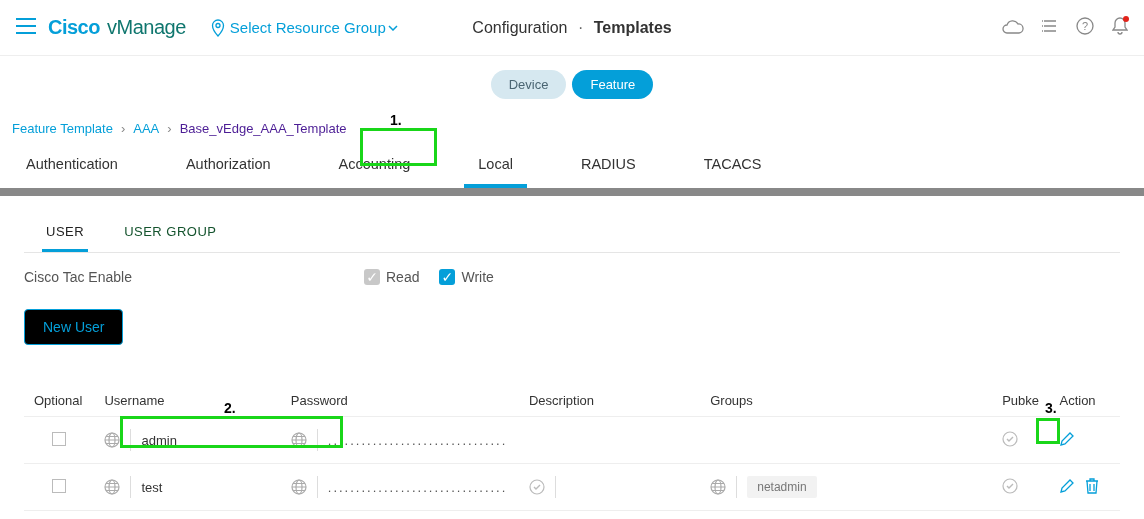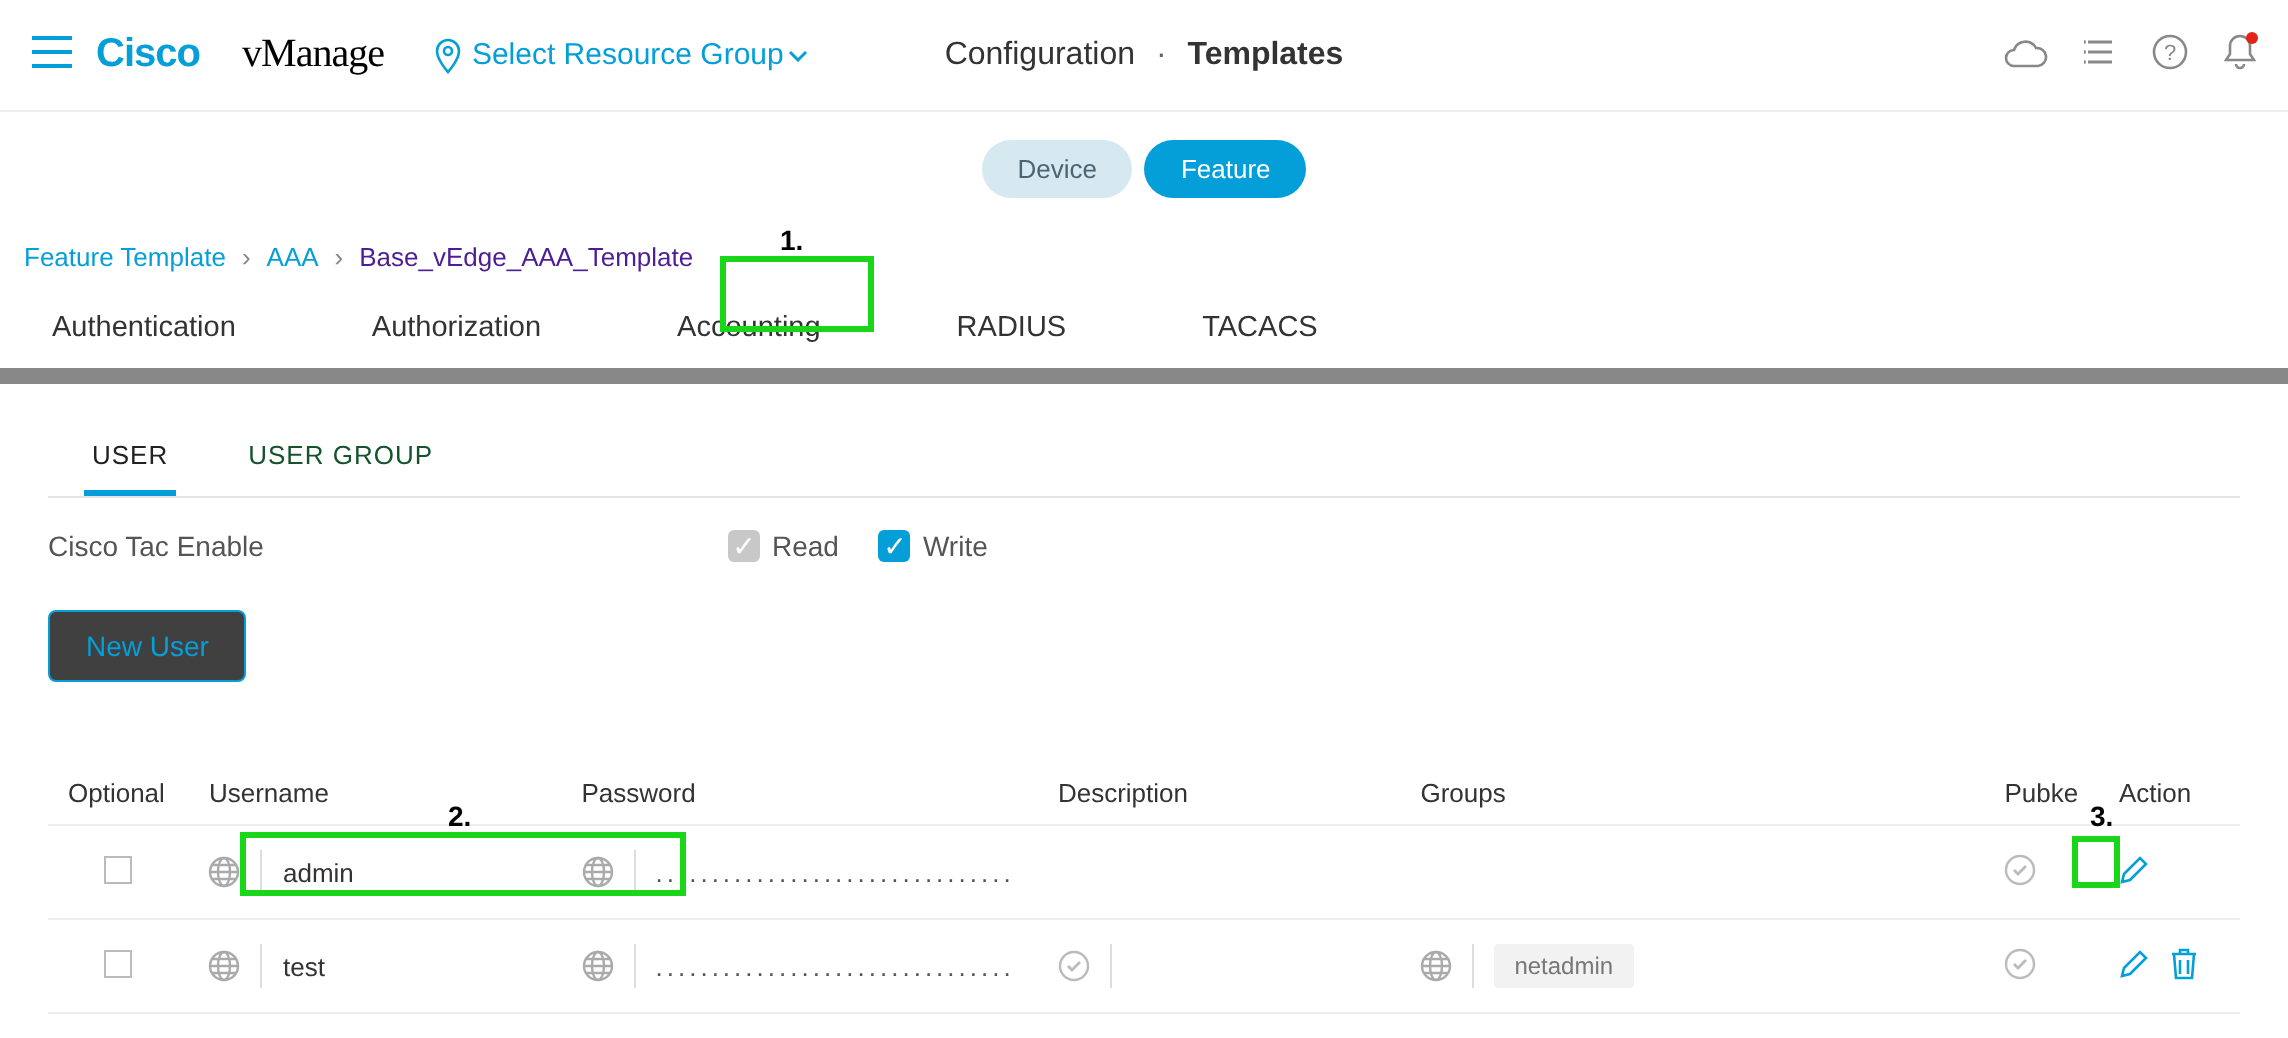--- a/index.html
+++ b/index.html
@@ -1,20 +1,20 @@
 <!DOCTYPE html>
 <html><head>
 <meta charset="utf-8">
 <style>
 * { box-sizing: border-box; margin: 0; padding: 0; }
 body { font-family: -apple-system, BlinkMacSystemFont, "Segoe UI", Arial, sans-serif; font-size: 14px; color: #333; background: #fff; width: 1144px; }
 .header { display: flex; align-items: center; height: 56px; padding: 0 16px; border-bottom: 1px solid #eee; }
 .hamburger { color: #049fd9; cursor: pointer; margin-right: 12px; }
 .brand { color: #049fd9; font-weight: 700; font-size: 20px; letter-spacing: -0.5px; }
-.brand .light { font-weight: 400; color: #000000; margin-left: 16px; font-family: Liberation Serif, serif; }
+.brand .light { font-weight: 400; color: #0f766e; margin-left: 2px; }
 .resource-group { display: flex; align-items: center; color: #049fd9; margin-left: 24px; cursor: pointer; font-size: 15px; }
 .resource-group svg { margin-right: 4px; }
 .page-title { position: absolute; left: 50%; transform: translateX(-50%); font-size: 16px; color: #333; }
 .page-title .sep { margin: 0 6px; color: #666; }
 .page-title .bold { font-weight: 600; }
 .header-icons { margin-left: auto; display: flex; gap: 18px; align-items: center; color: #666; }
 .header-icons > * { cursor: pointer; }
 
 .pill-row { display: flex; justify-content: center; padding: 14px 0; }
 .pill { padding: 7px 18px; border-radius: 16px; font-size: 13px; cursor: pointer; }
@@ -46,21 +46,21 @@
 .sub-tab { padding: 10px 4px; font-size: 13px; letter-spacing: 0.5px; color: #14532d; cursor: pointer; }
 .sub-tab.active { color: #222; border-bottom: 3px solid #049fd9; font-weight: 500; }
 
 .tac-row { display: flex; align-items: center; padding: 16px 0 24px; }
 .tac-row .lbl { color: #555; font-size: 14px; width: 340px; }
 .chk { display: flex; align-items: center; margin-right: 20px; font-size: 14px; color: #555; }
 .chk .box { width: 16px; height: 16px; border-radius: 3px; margin-right: 6px; display: flex; align-items: center; justify-content: center; }
 .chk.grey .box { background: #c8c8c8; color: #fff; }
 .chk.blue .box { background: #049fd9; color: #fff; }
 
-.new-user-btn { border: 1px solid #049fd9; color: #049fd9; background: #404040; padding: 9px 18px; border-radius: 4px; font-size: 14px; cursor: pointer; }
+.new-user-btn { border: 1px solid #049fd9; color: #049fd9; background: #000000; padding: 9px 18px; border-radius: 4px; font-size: 14px; cursor: pointer; }
 
 .tbl { width: 100%; margin-top: 40px; border-collapse: collapse; font-size: 13px; }
 .tbl th { text-align: left; font-weight: 400; color: #333; padding: 8px 10px; border-bottom: 1px solid #eee; }
 .tbl td { padding: 12px 10px; border-bottom: 1px solid #eee; vertical-align: middle; }
 .col-opt { width: 70px; text-align: center; }
 .col-user { width: 185px; }
 .col-pass { width: 180px; }
 .col-desc { width: 180px; }
 .col-groups { width: 290px; }
 .col-pubkey { width: 50px; }
@@ -140,20 +140,21 @@
 </div>
 
 <span class="callout c1">1.</span>
 <span class="callout c2">2.</span>
 <span class="callout c3">3.</span>
 
 <div class="main-tabs">
   <span class="main-tab">Authentication</span>
   <span class="main-tab">Authorization</span>
   <span class="main-tab">Accounting</span>
+  <span class="main-tab active">Local</span>
   <span class="main-tab">RADIUS</span>
   <span class="main-tab">TACACS</span>
 </div>
 <div class="grey-bar"></div>
 
 <div class="hl-tab hl-local"></div>
 <div class="hl-tab hl-row2"></div>
 <div class="hl-tab hl-edit"></div>
 
 <div class="content">

